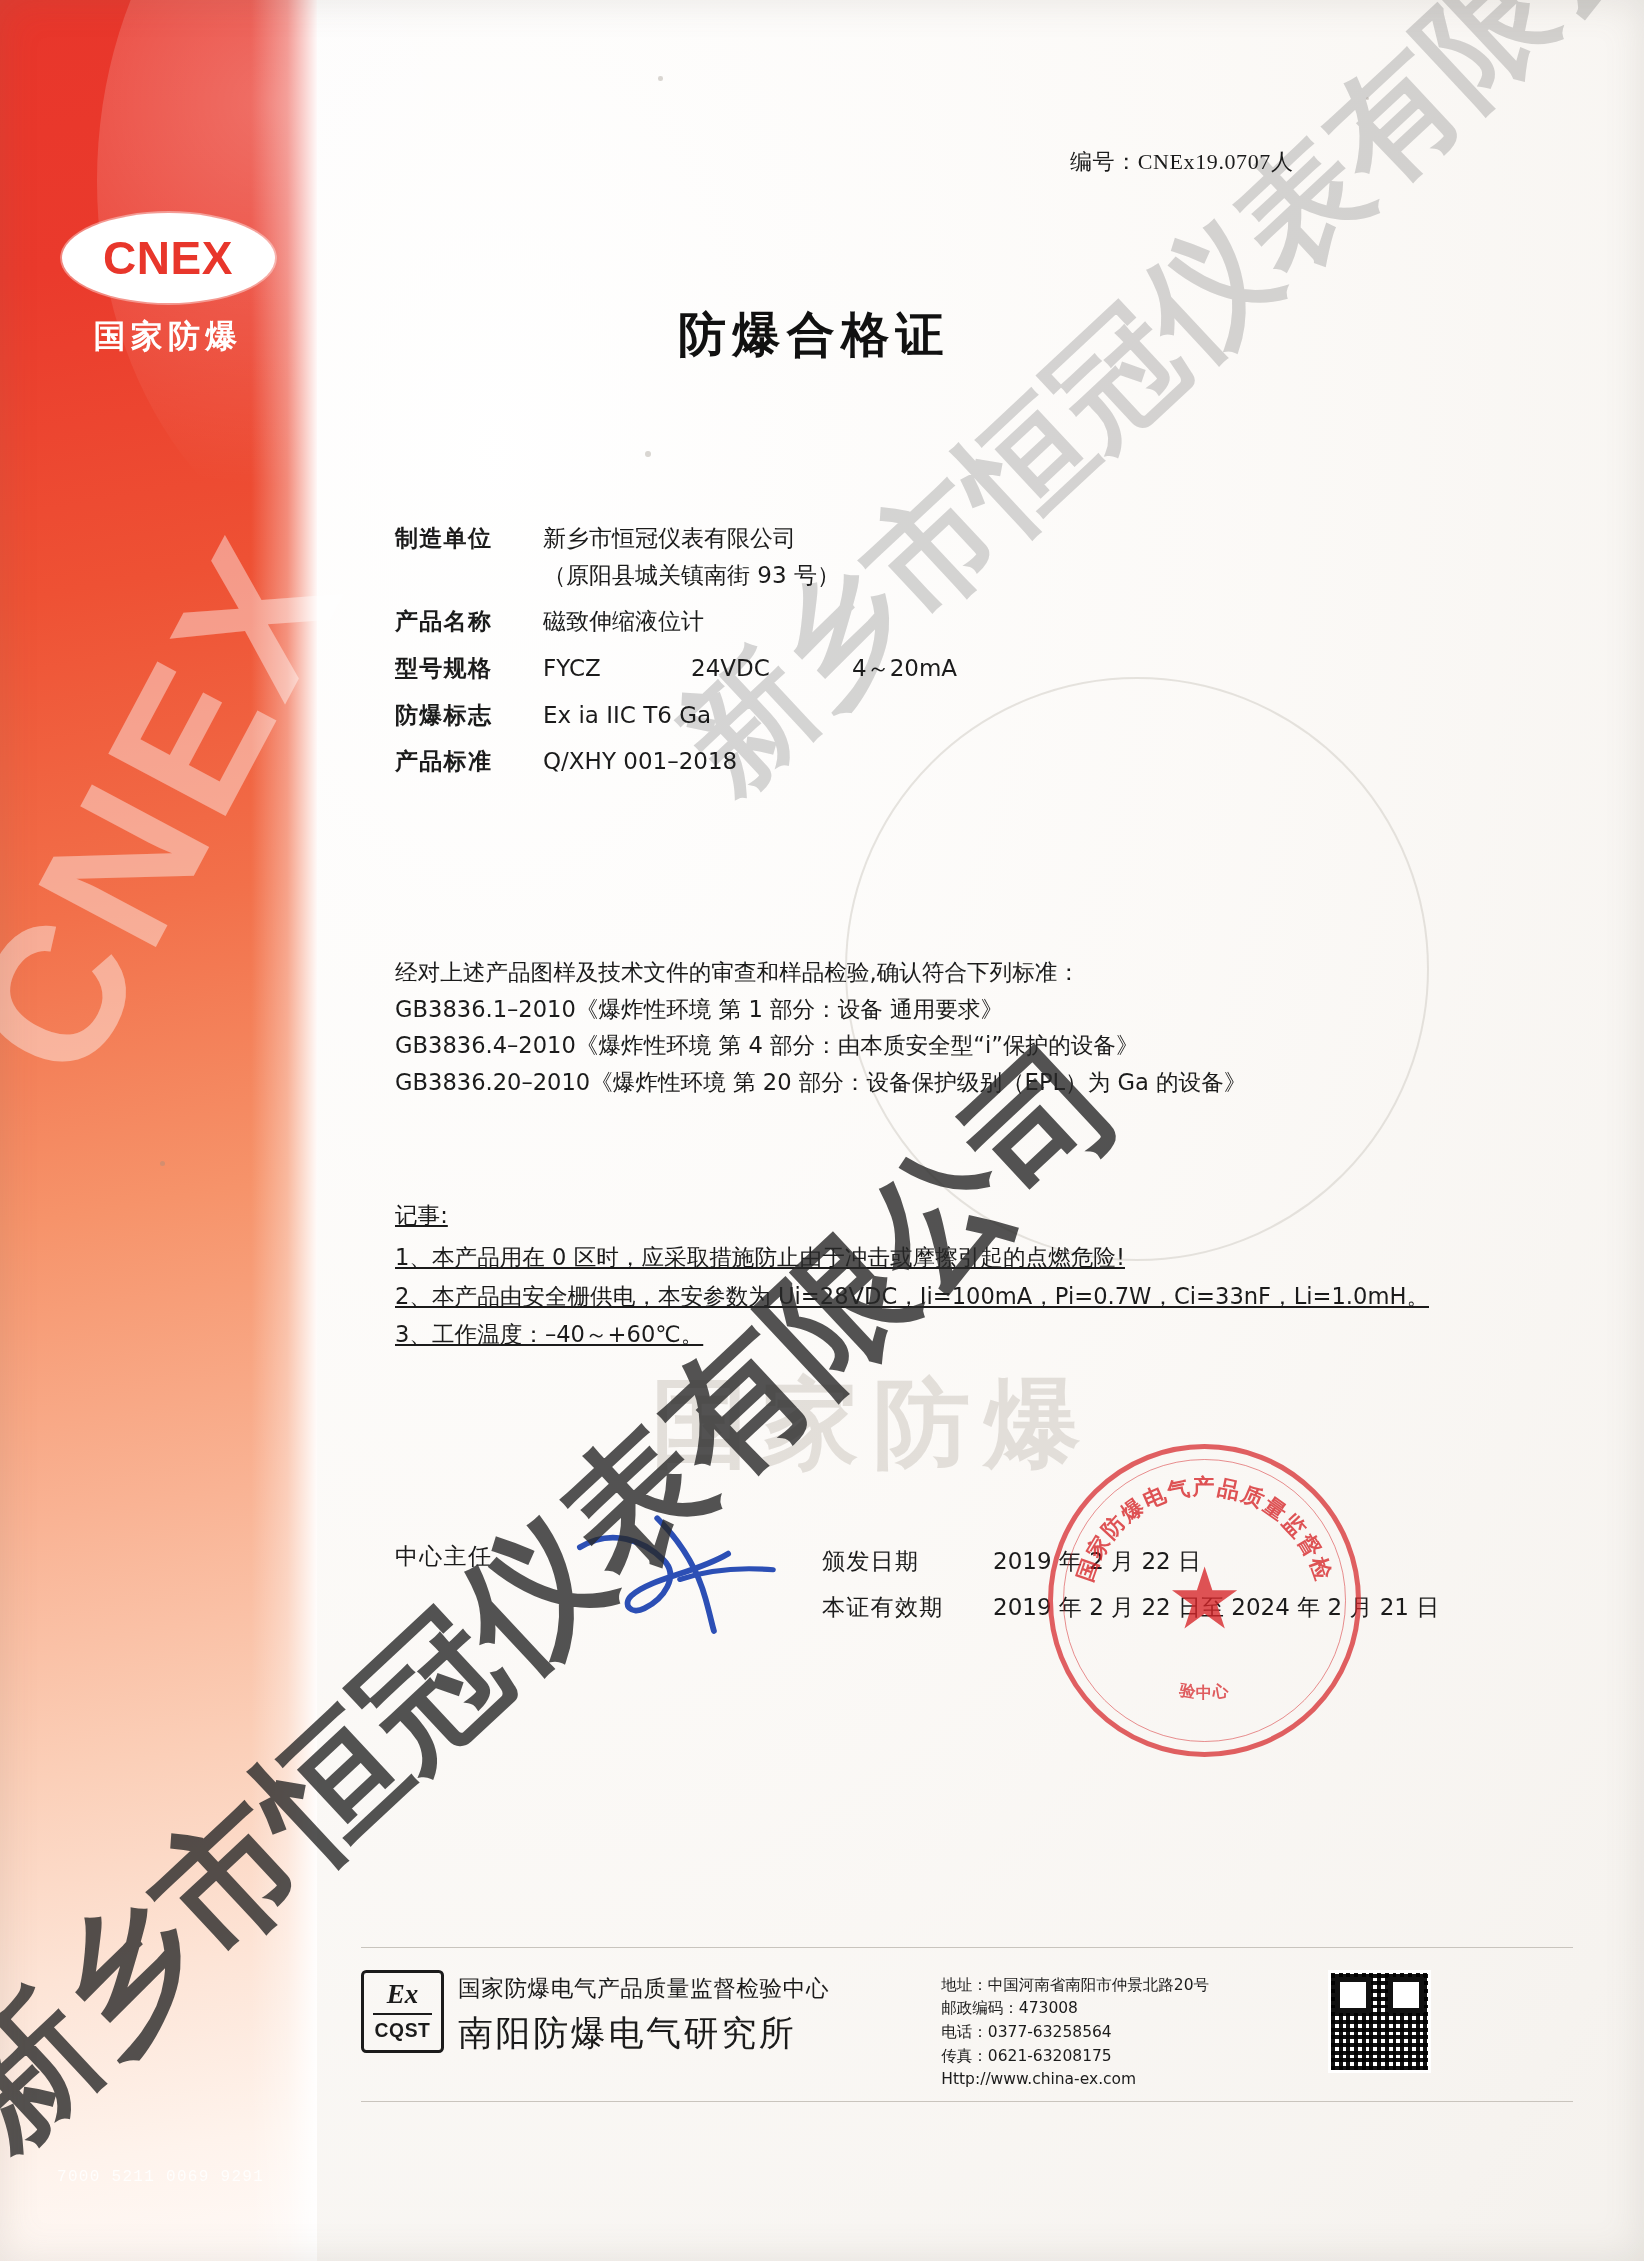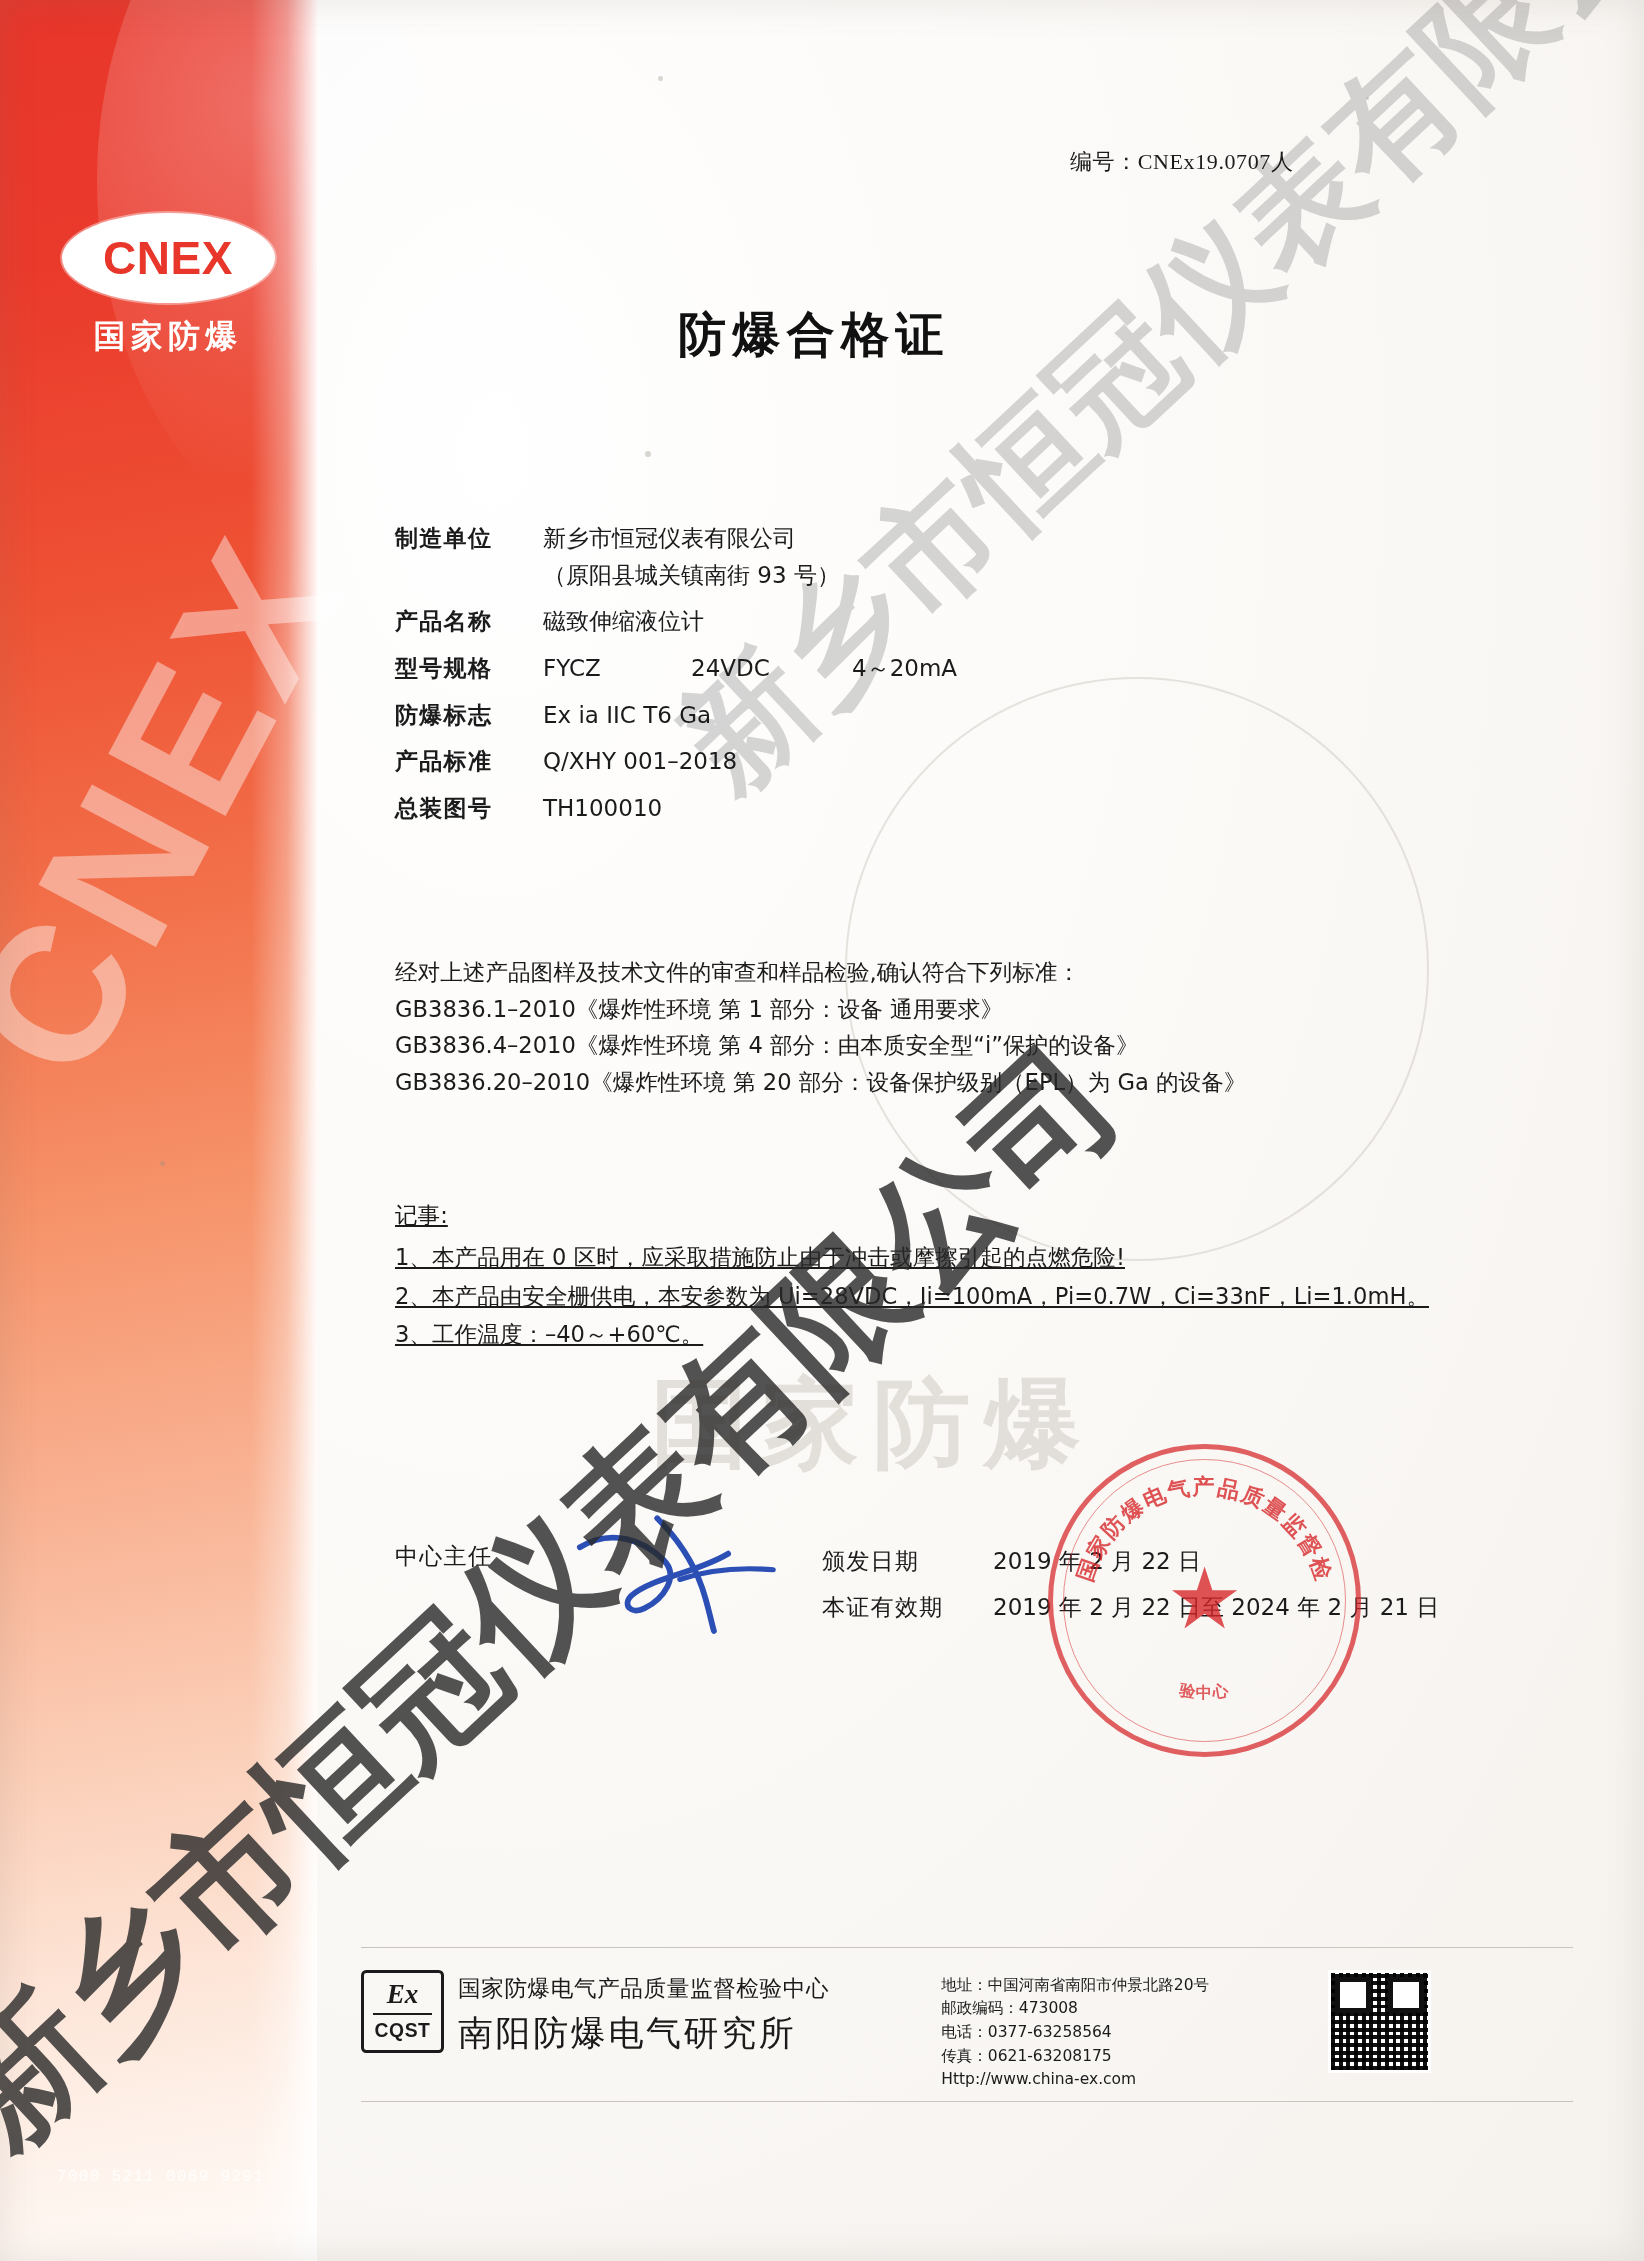--- a/index.html
+++ b/index.html
@@ -434,24 +434,20 @@
     <div class="f-row">
       <div class="f-label">防爆标志</div>
       <div class="f-value">Ex ia IIC T6 Ga</div>
     </div>
 
     <div class="f-row">
       <div class="f-label">产品标准</div>
       <div class="f-value">Q/XHY 001–2018</div>
     </div>
 
-    <div class="f-row">
-      <div class="f-label">总装图号</div>
-      <div class="f-value">TH100010</div>
-    </div>
   </div>
 
   <div class="standards">
     <div>经对上述产品图样及技术文件的审查和样品检验,确认符合下列标准：</div>
     <div>GB3836.1–2010《爆炸性环境  第 1 部分：设备  通用要求》</div>
     <div>GB3836.4–2010《爆炸性环境  第 4 部分：由本质安全型“i”保护的设备》</div>
     <div>GB3836.20–2010《爆炸性环境  第 20 部分：设备保护级别（EPL）为 Ga 的设备》</div>
   </div>
 
   <div class="notes">

